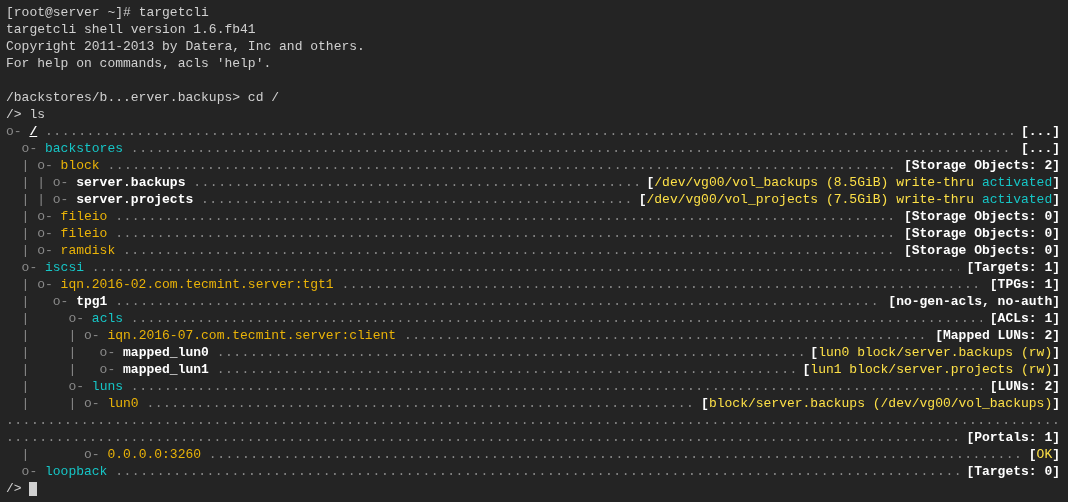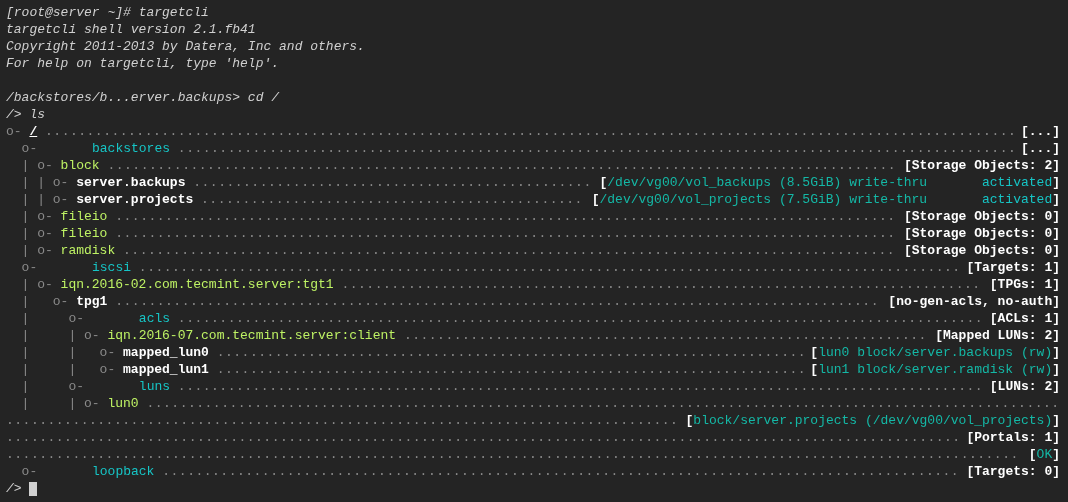--- a/index.html
+++ b/index.html
@@ -7,26 +7,26 @@
     background: #242424;
     color: #d0d0d0;
     font-family: "Consolas", "Monaco", "Courier New", monospace;
     font-size: 13px;
     line-height: 17px;
     padding: 4px 6px;
     width: 1068px;
     height: 502px;
     overflow: hidden;
   }
-  .line { white-space: pre; font-style: italic; }
+  .line { white-space: pre; }
   .white { color: #ffffff; font-weight: bold; }
   .dim  { color: #8a8a8a; }
-  .cyan { color: #16c5c6; margin-left: 47px; }
-  .green{ color: #14b8a6; }
-  .mag  { color: #bef264; }
+  .cyan { color: #16c5c6; }
+  .green{ color: #fde047; }
+  .mag  { color: #eab308; }
   .cursor {
     display: inline-block;
     width: 8px; height: 14px;
     background: #d0d0d0;
     vertical-align: text-bottom;
   }
   #term { position: relative; }
   .row {
     display: flex;
     justify-content: space-between;
@@ -41,23 +41,23 @@
     color: #8a8a8a;
     letter-spacing: 0.5px;
   }
   .fill::before { content: " ......................................................................................................................................................................................."; }
 </style>
 </head>
 <body>
 
 <div id="term">
   <div class="line"><span>[root@server ~]# </span><span>targetcli</span></div>
-  <div class="line">targetcli shell version 2.1.fb41</div>
+  <div class="line">targetcli shell version 1.6.fb41</div>
   <div class="line">Copyright 2011-2013 by Datera, Inc and others.</div>
-  <div class="line">For help on targetcli, type 'help'.</div>
+  <div class="line">For help on commands, acls 'help'.</div>
   <div class="line">&nbsp;</div>
   <div class="line"><span>/backstores/b...erver.backups&gt; </span><span>cd /</span></div>
   <div class="line"><span>/&gt; </span><span>ls</span></div>
 
   <div class="row">
     <span class="left"><span class="dim">o- </span><span class="white" style="text-decoration:underline">/</span><span class="dim"> </span></span>
     <span class="fill"></span>
     <span class="right white"><span class="dim"> </span><span>[...]</span></span>
   </div>
 
@@ -127,40 +127,41 @@
     <span class="right white"><span class="dim"> </span><span>[Mapped LUNs: 2]</span></span>
   </div>
   <div class="row">
     <span class="left"><span class="dim">  |     |   o- </span><span class="white">mapped_lun0</span><span class="dim"> </span></span>
     <span class="fill"></span>
     <span class="right"><span class="dim"> </span><span class="white">[</span><span class="green">lun0 block/server.backups (rw)</span><span class="white">]</span></span>
   </div>
   <div class="row">
     <span class="left"><span class="dim">  |     |   o- </span><span class="white">mapped_lun1</span><span class="dim"> </span></span>
     <span class="fill"></span>
-    <span class="right"><span class="dim"> </span><span class="white">[</span><span class="green">lun1 block/server.ramdisk (rw)</span><span class="white">]</span></span>
+    <span class="right"><span class="dim"> </span><span class="white">[</span><span class="green">lun1 block/server.projects (rw)</span><span class="white">]</span></span>
   </div>
   <div class="row">
     <span class="left"><span class="dim">  |     o- </span><span class="cyan">luns</span><span class="dim"> </span></span>
     <span class="fill"></span>
     <span class="right white"><span class="dim"> </span><span>[LUNs: 2]</span></span>
   </div>
   <div class="row">
     <span class="left"><span class="dim">  |     | o- </span><span class="mag">lun0</span><span class="dim"> </span></span>
     <span class="fill"></span>
+    <span class="right"><span class="dim"> </span><span class="white">[</span><span class="green">block/server.backups (/dev/vg00/vol_backups)</span><span class="white">]</span></span>
   </div>
   <div class="row">
     <span class="fill"></span>
-    <span class="right"><span class="dim"> </span><span class="white">[</span><span class="green">block/server.projects (/dev/vg00/vol_projects)</span><span class="white">]</span></span>
   </div>
   <div class="row">
     <span class="fill"></span>
     <span class="right white"><span class="dim"> </span><span>[Portals: 1]</span></span>
   </div>
   <div class="row">
+    <span class="left"><span class="dim">  |       o- </span><span class="mag">0.0.0.0:3260</span><span class="dim"> </span></span>
     <span class="fill"></span>
     <span class="right"><span class="dim"> </span><span class="white">[</span><span class="green">OK</span><span class="white">]</span></span>
   </div>
   <div class="row">
     <span class="left"><span class="dim">  o- </span><span class="cyan">loopback</span><span class="dim"> </span></span>
     <span class="fill"></span>
     <span class="right white"><span class="dim"> </span><span>[Targets: 0]</span></span>
   </div>
 
   <div class="line"><span>/&gt; </span><span class="cursor"></span></div>

